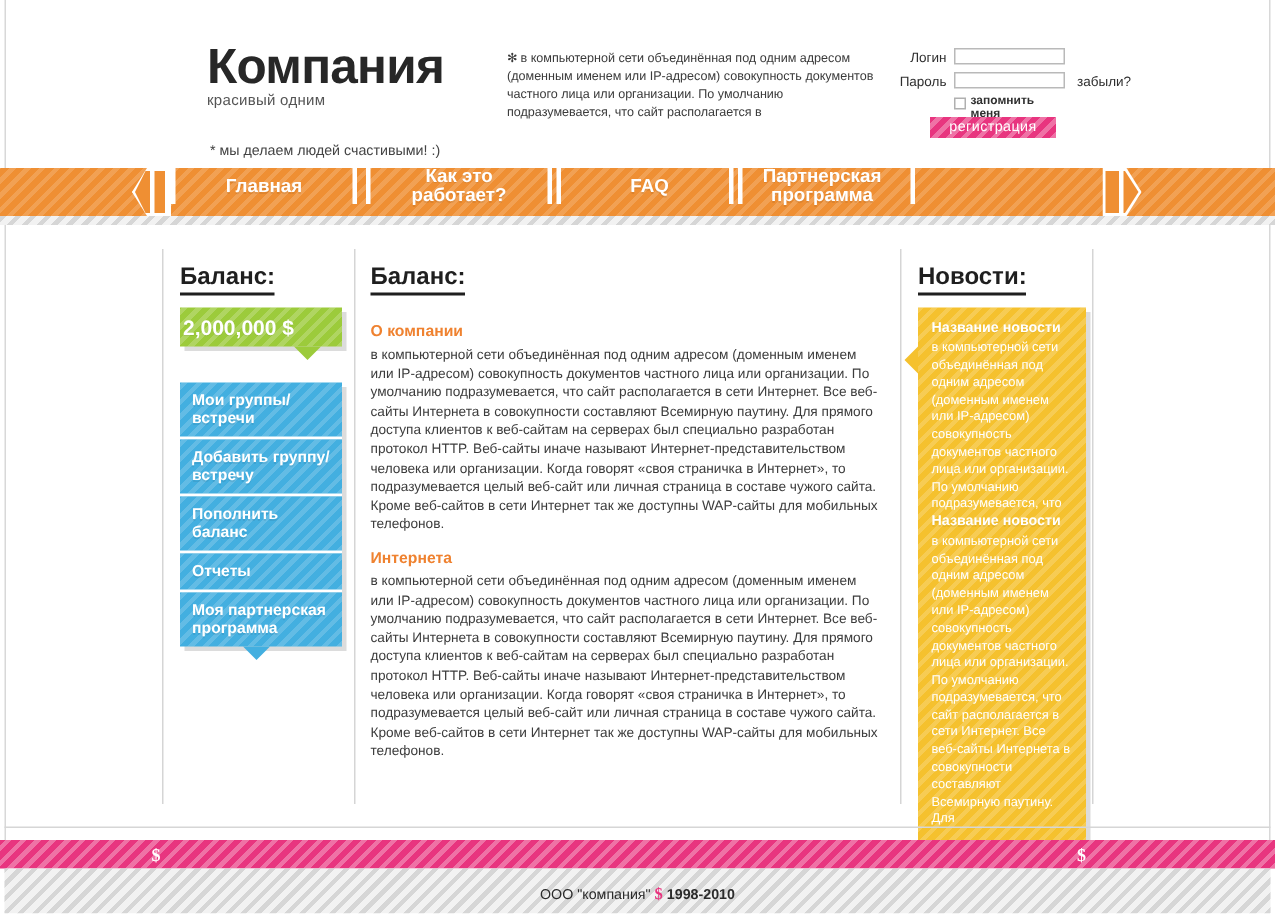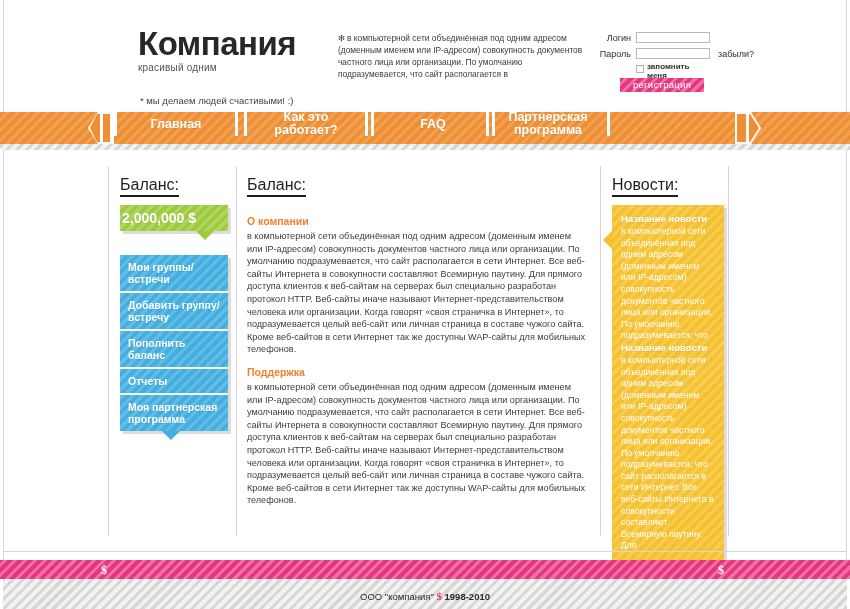--- a/index.html
+++ b/index.html
@@ -256,21 +256,21 @@
   }
 
   
   .col-left {
     position: absolute;
     left: 120px; top: 26px;
     width: 108px;
   }
   .heading {
     font-size: 16px;
-    font-weight: normal;
+    font-weight: bold;
     color: #1f1f1f;
     border-bottom: 2px solid #1f1f1f;
     display: inline-block;
     padding-bottom: 1px;
     margin-bottom: 8px;
   }
   .balance-box {
     position: relative;
     width: 108px;
     padding: 5px 2px;
@@ -546,21 +546,21 @@
 
   <div class="col-center">
     <div class="heading">Баланс:</div>
 
     <div>
       <div class="sub-heading">О компании</div>
       <div class="body-text">в компьютерной сети объединённая под одним адресом (доменным именем или IP-адресом) совокупность документов частного лица или организации. По умолчанию подразумевается, что сайт располагается в сети Интернет. Все веб-сайты Интернета в совокупности составляют Всемирную паутину. Для прямого доступа клиентов к веб-сайтам на серверах был специально разработан протокол HTTP. Веб-сайты иначе называют Интернет-представительством человека или организации. Когда говорят «своя страничка в Интернет», то подразумевается целый веб-сайт или личная страница в составе чужого сайта. Кроме веб-сайтов в сети Интернет так же доступны WAP-сайты для мобильных телефонов.</div>
     </div>
 
     <div>
-      <div class="sub-heading">Поддержка</div>
+      <div class="sub-heading">Интернета</div>
       <div class="body-text">в компьютерной сети объединённая под одним адресом (доменным именем или IP-адресом) совокупность документов частного лица или организации. По умолчанию подразумевается, что сайт располагается в сети Интернет. Все веб-сайты Интернета в совокупности составляют Всемирную паутину. Для прямого доступа клиентов к веб-сайтам на серверах был специально разработан протокол HTTP. Веб-сайты иначе называют Интернет-представительством человека или организации. Когда говорят «своя страничка в Интернет», то подразумевается целый веб-сайт или личная страница в составе чужого сайта. Кроме веб-сайтов в сети Интернет так же доступны WAP-сайты для мобильных телефонов.</div>
     </div>
   </div>
 
   <div class="col-right">
     <div class="heading">Новости:</div>
 
     <div style="position:relative;">
       <div class="news-shadow"></div>
       <div class="news-box stripes-yellow">

